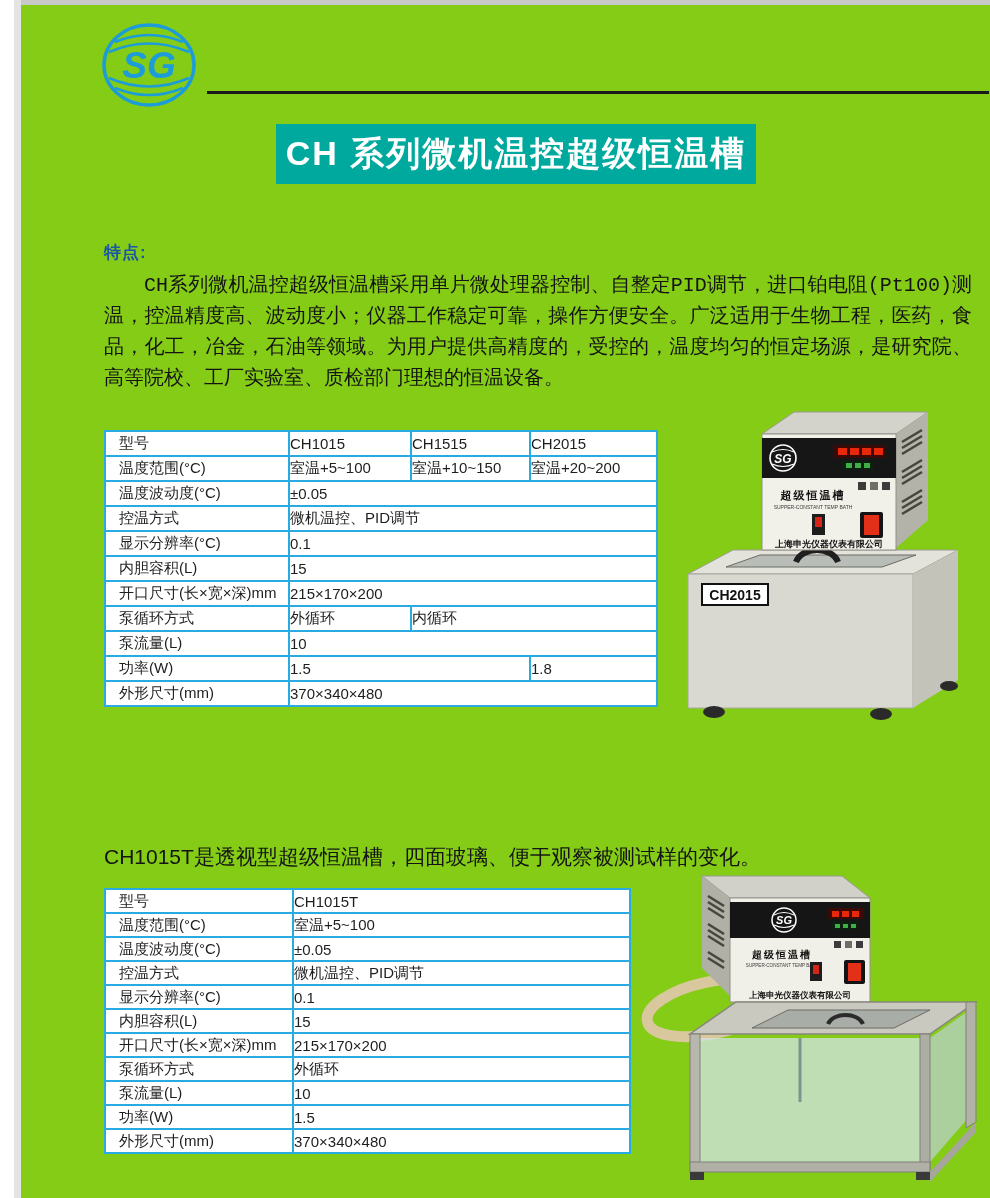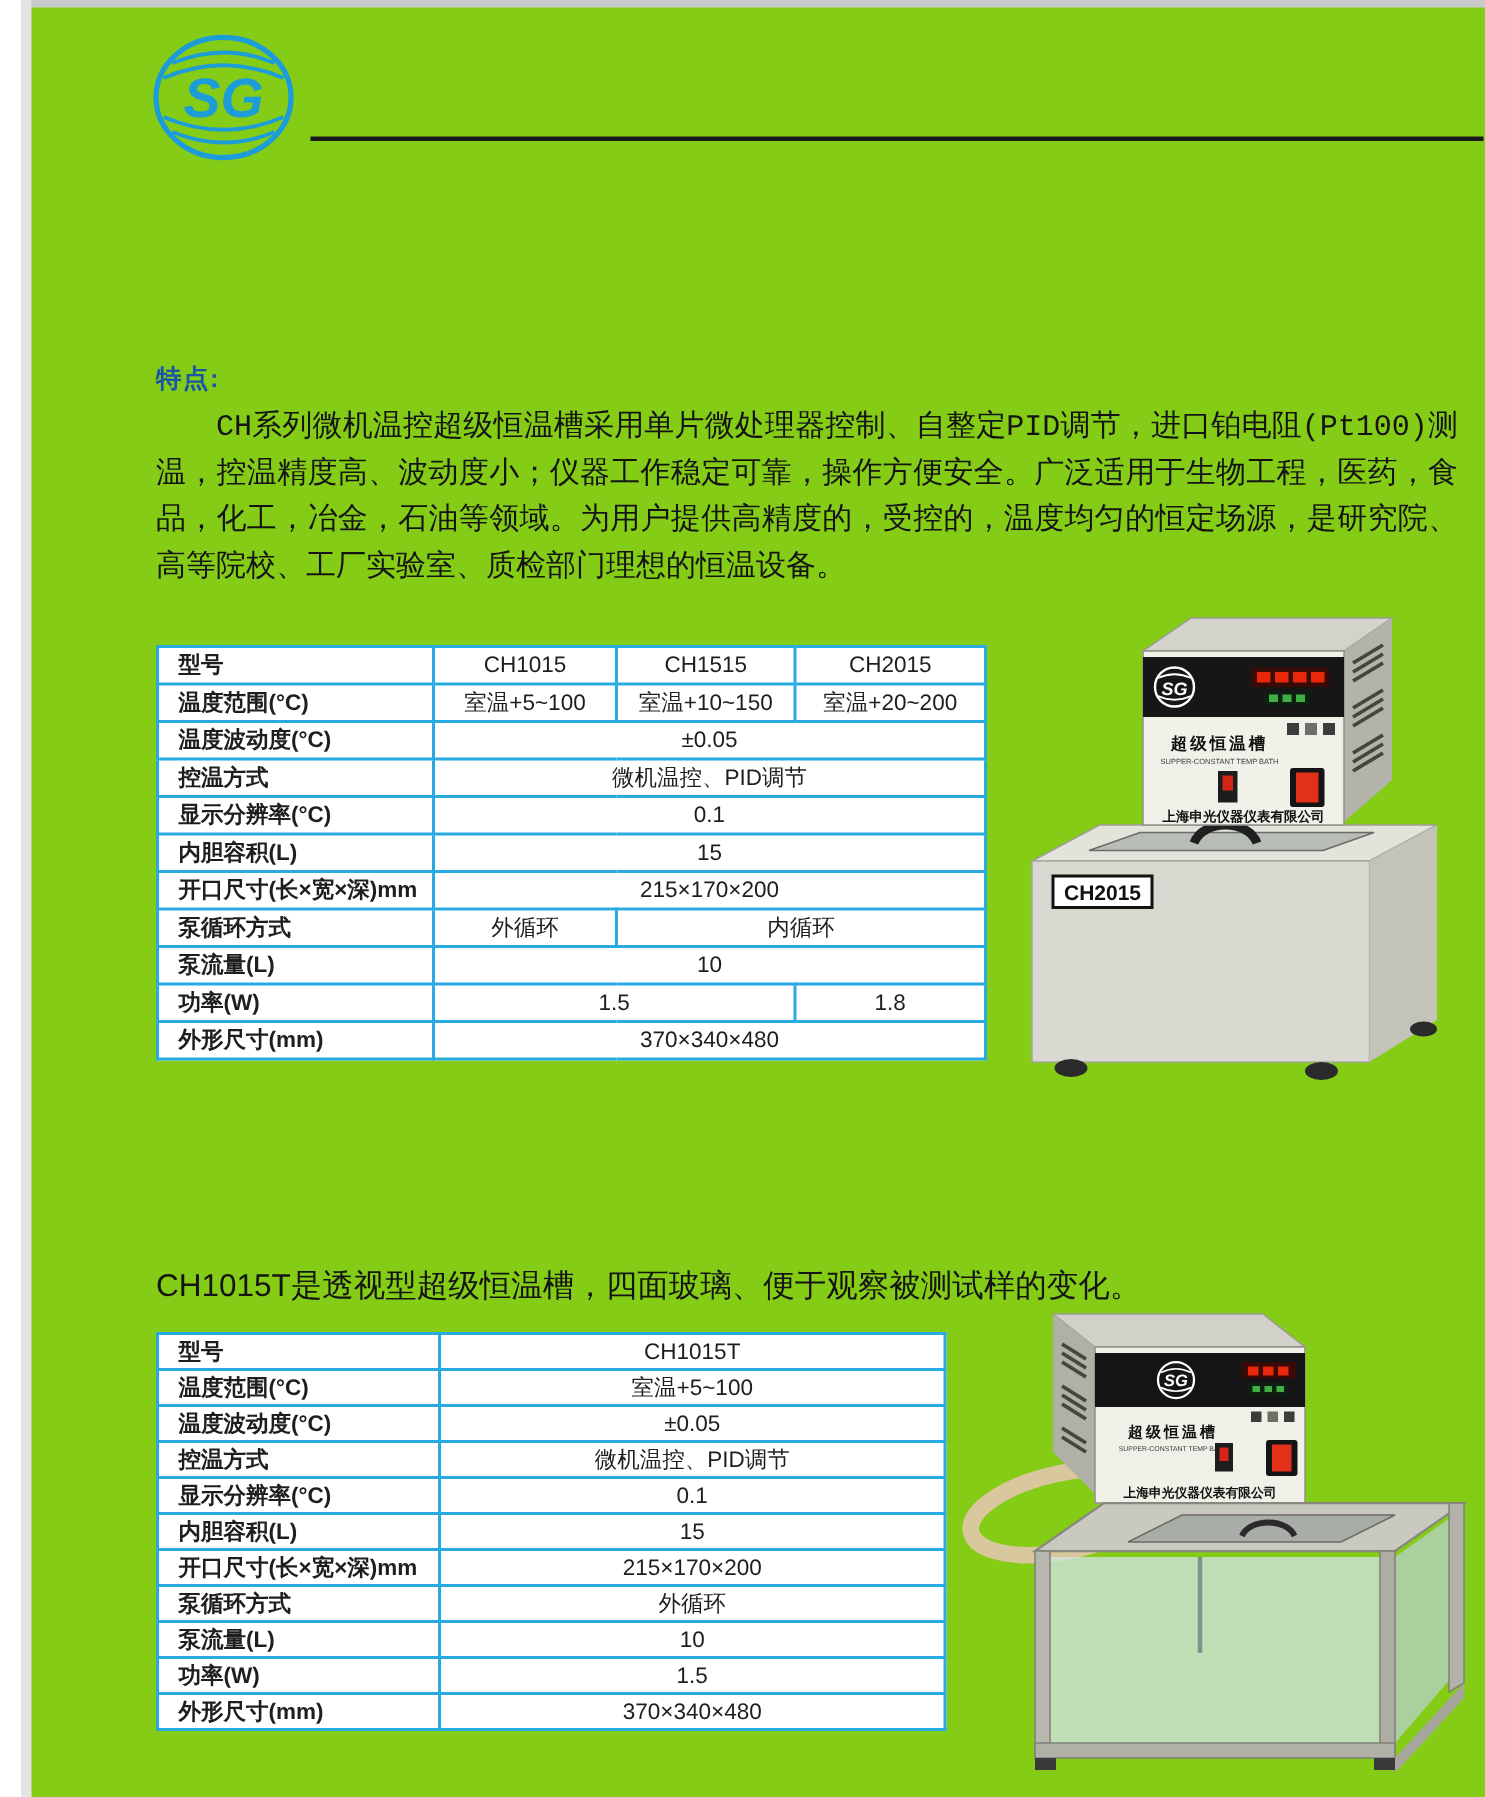--- a/index.html
+++ b/index.html
@@ -19,22 +19,22 @@
 
   .features-heading{left:90px;top:241px;color:#1a56a8;font-size:17px;font-weight:bold;letter-spacing:1px;}
   .features-body{left:90px;top:270px;width:868px;font-size:20px;line-height:31px;color:#141414;
       text-align:justify;text-indent:2em;font-family:Liberation Mono, monospace;}
 
   .intro2{left:90px;top:843px;width:720px;font-size:21px;color:#141414;}
 
   .spec-table{border-collapse:collapse;table-layout:fixed;background:#ffffff;}
   .spec-table td{border:2px solid #29ABE2;font-size:15px;color:#1e1e1e;padding:0;overflow:hidden;
       white-space:nowrap;}
-  .spec-table td.lbl{text-align:left;padding-left:13px;font-weight:bold;}
-  .spec-table td.val{text-align:center;}
+  .spec-table td.lbl{text-align:left;padding-left:13px;}
+  .spec-table td.val{}
   #t1{left:90px;top:430px;width:554px;}
   #t1 td{height:23px;}
   #t2{left:90px;top:888px;width:527px;}
   #t2 td{height:22px;}
 
   svg text{font-family:"Liberation Sans",sans-serif;}
 </style>
 </head>
 <body>
 
@@ -46,20 +46,23 @@
     <ellipse cx="49" cy="43" rx="45" ry="40" fill="none" stroke="#1C9CD9" stroke-width="3.5"></ellipse>
     <path d="M9,30 Q49,13 89,30" fill="none" stroke="#1C9CD9" stroke-width="2.5"></path>
     <path d="M15,20 Q49,6 83,20" fill="none" stroke="#1C9CD9" stroke-width="2.5"></path>
     <path d="M9,56 Q49,73 89,56" fill="none" stroke="#1C9CD9" stroke-width="2.5"></path>
     <path d="M15,66 Q49,80 83,66" fill="none" stroke="#1C9CD9" stroke-width="2.5"></path>
     <text x="49" y="56" text-anchor="middle" font-size="37" font-weight="bold" font-style="italic" fill="#1C9CD9">SG</text>
   </svg>
 
   <div class="abs header-rule"></div>
 
+  <div class="abs banner">
+    <span>CH 系列微机温控超级恒温槽</span>
+  </div>
 
   <div class="abs features-heading">特点:</div>
   <div class="abs features-body">CH系列微机温控超级恒温槽采用单片微处理器控制、自整定PID调节，进口铂电阻(Pt100)测温，控温精度高、波动度小；仪器工作稳定可靠，操作方便安全。广泛适用于生物工程，医药，食品，化工，冶金，石油等领域。为用户提供高精度的，受控的，温度均匀的恒定场源，是研究院、高等院校、工厂实验室、质检部门理想的恒温设备。</div>
 
   <table class="abs spec-table" id="t1">
     <colgroup>
         <col style="width:184px">
         <col style="width:122px">
         <col style="width:119px">
         <col>

